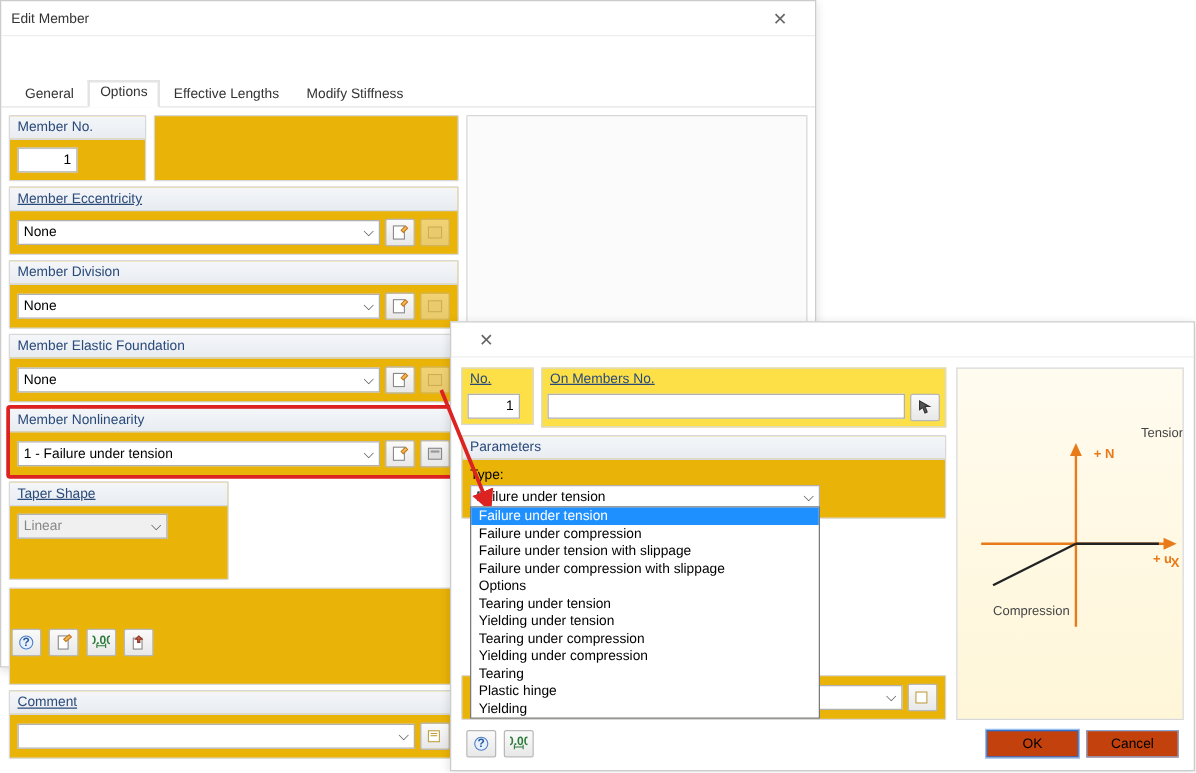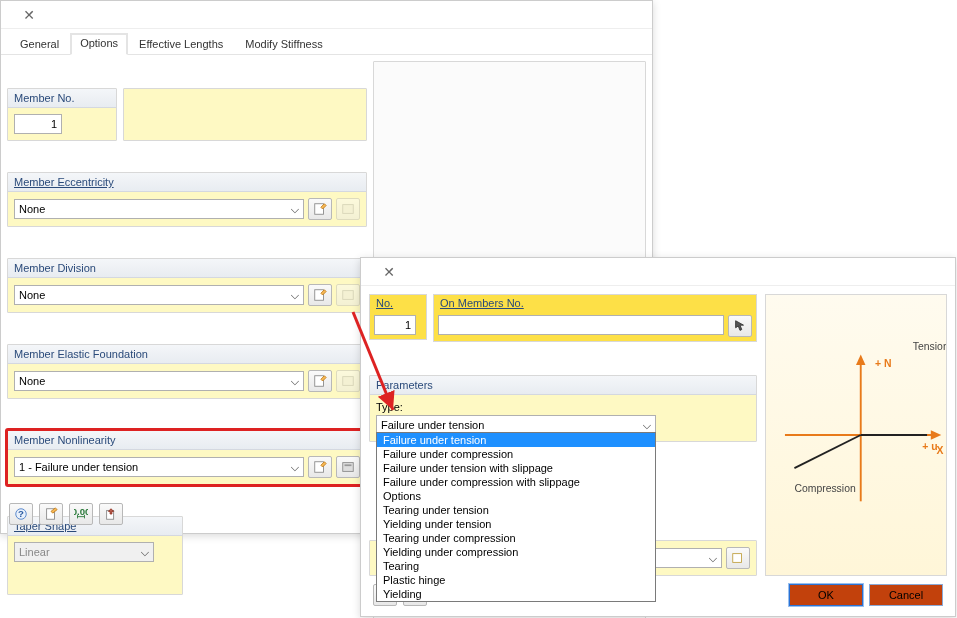--- a/index.html
+++ b/index.html
@@ -7,29 +7,29 @@
 
   .window { position: absolute; background: #fff; border: 1px solid #ccc; box-shadow: 0 2px 8px rgba(0,0,0,0.15); }
   .win1 { left: 0; top: 0; width: 653px; height: 534px; }
   .win2 { left: 360px; top: 257px; width: 596px; height: 360px; }
 
   .titlebar { height: 28px; display: flex; align-items: center; padding: 0 8px; border-bottom: 1px solid #eee; }
   .titlebar .title { flex: 1; color: #333; }
   .titlebar .close { width: 40px; text-align: center; color: #666; cursor: pointer; font-size: 14px; }
 
   .tabs { display: flex; padding: 4px 8px 0 8px; border-bottom: 1px solid #e4e4e4; }
-  .tab { padding: 4px 10px; border: 1px solid transparent; border-bottom: none; cursor: pointer; color: #333; position: relative; }
+  .tab { padding: 4px 10px; border: 1px solid transparent; border-bottom: none; cursor: pointer; color: #333; position: relative; margin-top: 31px; }
   .tab.active { background: #fff; border-color: #e4e4e4; border-bottom: 1px solid #fff; margin-bottom: -1px; }
   .tab-highlight { border: 2px solid #d22; padding: 2px 8px; }
 
   .content1 { display: flex; padding: 6px; gap: 6px; }
   .leftcol { width: 360px; display: flex; flex-direction: column; gap: 4px; }
   .rightcol { flex: 1; border: 1px solid #d8d8d8; background: #fbfbfb; border-radius: 1px; }
 
-  .group { border: 1px solid #d8d8d8; background: #fef9c3; border-radius: 1px; position: relative; margin-top: 27px; }
+  .group { border: 1px solid #d8d8d8; background: #eab308; border-radius: 1px; position: relative; }
   .group-header { background: linear-gradient(#f4f6f9,#e8ecf1); color: #2a4a7a; padding: 3px 6px; border-bottom: 1px solid #d4d8e0; }
   .group-body { padding: 6px; display: flex; align-items: center; gap: 4px; }
   .group.highlighted { outline: 3px solid #d22; outline-offset: -1px; }
 
   .num-input { width: 48px; height: 20px; border: 1px solid #b0b0b0; text-align: right; padding: 0 4px; background: #fff; }
   .combo { flex: 1; height: 20px; border: 1px solid #b0b0b0; background: #fff; display: flex; align-items: center; position: relative; }
   .combo.disabled { background: #f0f0f0; color: #888; }
   .combo span.val { flex: 1; padding: 0 4px; overflow: hidden; }
   .combo .chev { width: 16px; text-align: center; color: #555; }
   .icon-btn { width: 24px; height: 22px; border: 1px solid #b8b8b8; background: linear-gradient(#fafafa,#e8e8e8); display: inline-flex; align-items: center; justify-content: center; cursor: pointer; border-radius: 2px; }
@@ -59,20 +59,21 @@
 
   .arrow-connector { position: absolute; z-index: 30; pointer-events: none; }
 
   svg.ticon { width: 14px; height: 14px; }
 </style>
 </head>
 <body>
 
 <div class="window win1">
   <div class="titlebar">
+    <span class="title">Edit Member</span>
     <span class="close">✕</span>
   </div>
   <div class="tabs">
     <div class="tab">General</div>
     <div class="tab active tab-highlight">Options</div>
     <div class="tab">Effective Lengths</div>
     <div class="tab">Modify Stiffness</div>
   </div>
   <div class="content1">
     <div class="leftcol">
@@ -170,21 +171,21 @@
                 <rect x="4" y="5" width="8" height="2" fill="#999"></rect>
               </svg>
             </div>
         </div>
       </div>
 
       <div class="taper-row">
         <div class="group" style="max-width:176px;">
           <div class="group-header"><span style="text-decoration:underline">Taper Shape</span></div>
           <div class="group-body" style="height:58px; align-items:flex-start;">
-            <div class="combo disabled" style="width:140px; flex:none;gap:36px;">
+            <div class="combo disabled" style="width:120px; flex:none;gap:36px;">
                 <span class="val">Linear</span>
                 <span class="chev">⌵</span>
               </div>
           </div>
         </div>
         <div class="group">
             <div class="group-body" style="height:76px;"></div>
           </div>
       </div>
 

